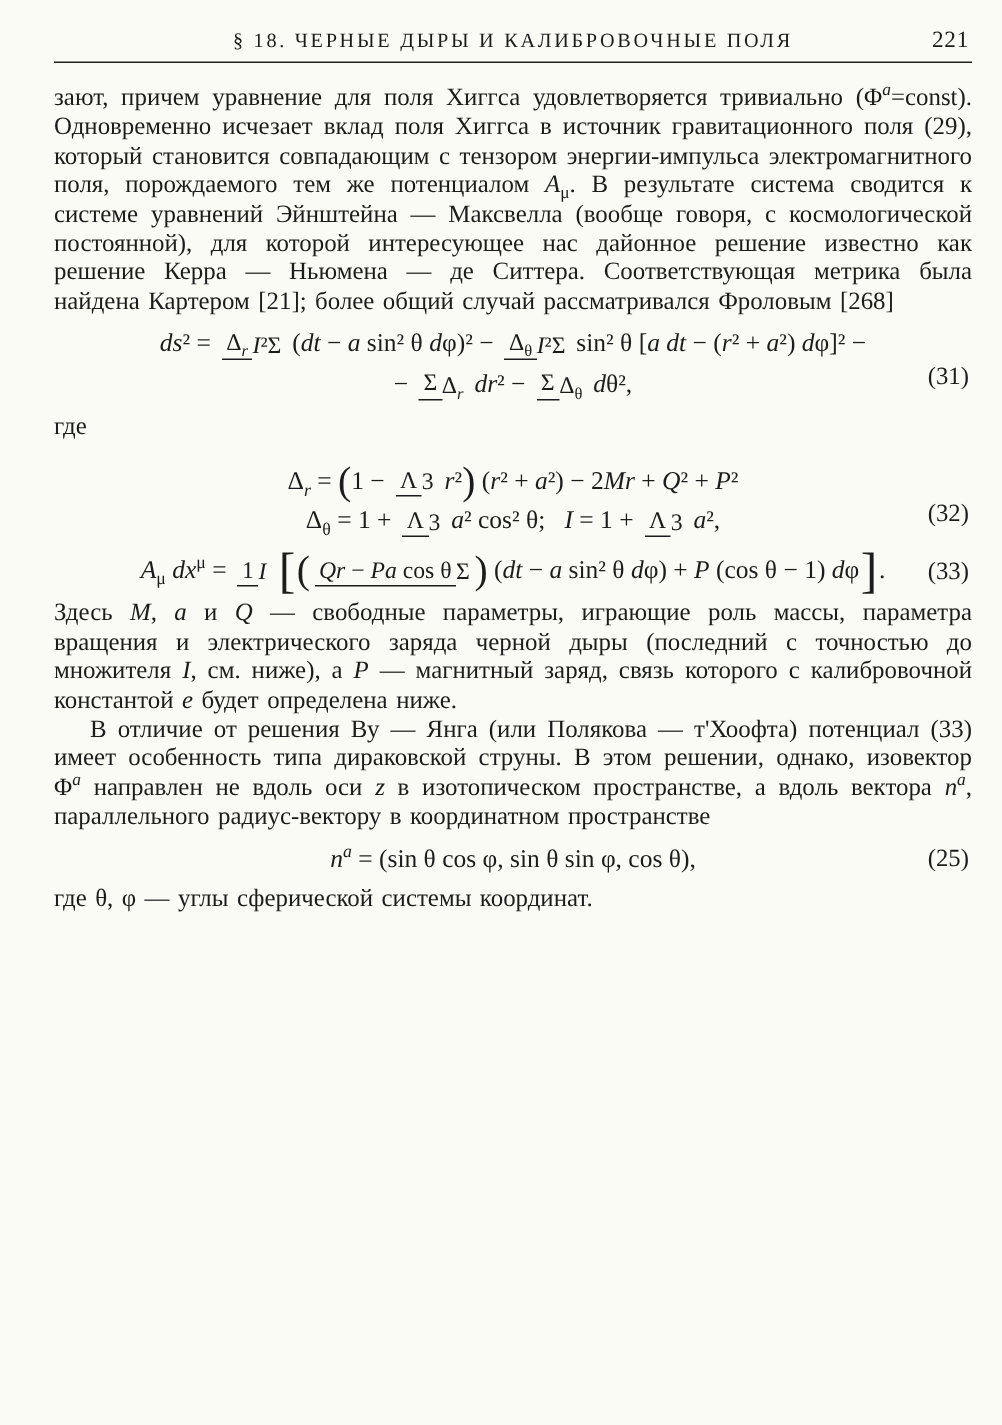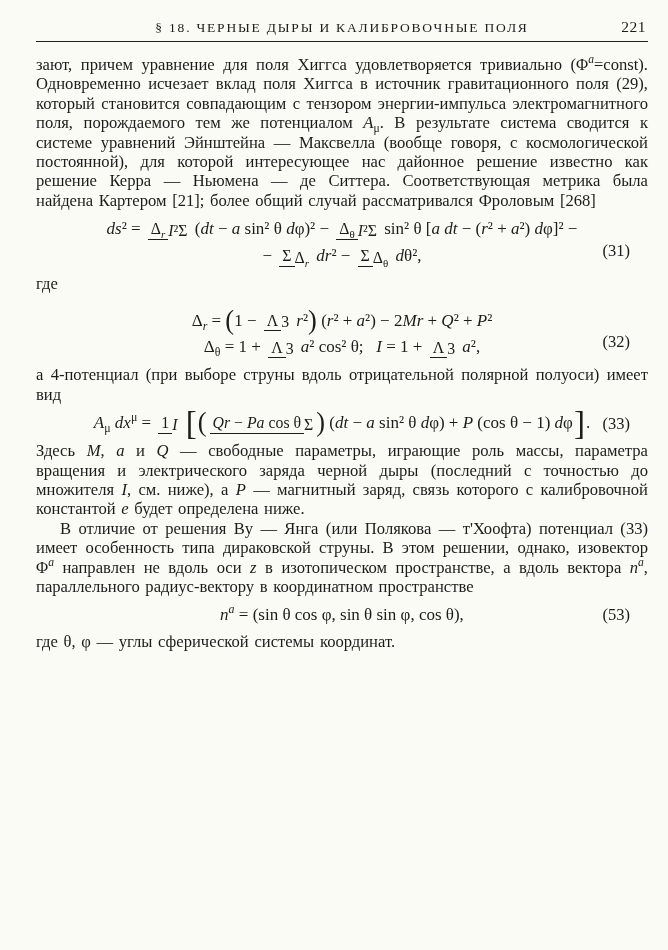--- a/index.html
+++ b/index.html
@@ -52,21 +52,21 @@
   sup, sub { font-size: 0.7em; line-height: 0; }
   
   .equation {
     position: relative;
     text-align: center;
     font-size: 17px;
     word-spacing: normal;
   }
   .eq-line { padding: 3px 0; }
   .eq-margin { margin: 6px 0 4px; }
-  .eq-number { position: absolute; right: 18px; font-size: 16.5px; }
+  .eq-number { position: absolute; right: 2px; font-size: 16.5px; }
   .eq-number.align-bottom { bottom: 10px; }
   .eq-number.align-center { top: 50%; transform: translateY(-50%); }
   .frac {
     display: inline-flex;
     flex-direction: row;
     align-items: center;
     vertical-align: middle;
     margin: 0 3px;
     line-height: 1.12;
     font-size: 0.93em;
@@ -122,39 +122,38 @@
       <div class="eq-line">Δ<sub>θ</sub> = 1 + <span class="frac">
             <span class="num">Λ</span>
             <span class="den">3</span>
           </span> <i>a</i>² cos² θ; &nbsp;&nbsp;<i>I</i> = 1 + <span class="frac">
             <span class="num">Λ</span>
             <span class="den">3</span>
           </span> <i>a</i>²,</div>
       <span class="eq-number align-bottom">(32)</span>
     </div>
 
-    <p class="para">а 4-потенциал (при выборе струны вдоль отрицательной полярной полуоси) имеет вид</p>
 
     <div class="equation eq-margin">
       <div class="eq-line"><i>A</i><sub>μ</sub> <i>dx</i><sup>μ</sup> = <span class="frac">
             <span class="num">1</span>
             <span class="den"><i>I</i></span>
           </span> <span class="bracket">[</span><span class="paren">(</span><span class="frac">
             <span class="num"><i>Qr</i> − <i>Pa</i> cos θ</span>
             <span class="den">Σ</span>
           </span><span class="paren">)</span> (<i>dt</i> − <i>a</i> sin² θ <i>d</i>φ) + <i>P</i> (cos θ − 1) <i>d</i>φ<span class="bracket">]</span>.</div>
       <span class="eq-number align-center">(33)</span>
     </div>
 
     <p class="para">Здесь <i>M</i>, <i>a</i> и <i>Q</i> — свободные параметры, играющие роль массы, параметра вращения и электрического заряда черной дыры (последний с точностью до множителя <i>I</i>, см. ниже), а <i>P</i> — магнитный заряд, связь которого с калибровочной константой <i>e</i> будет определена ниже.</p>
 
     <p class="para para-indent">В отличие от решения Ву — Янга (или Полякова — т'Хоофта) потенциал (33) имеет особенность типа дираковской струны. В этом решении, однако, изовектор Φ<sup><i>a</i></sup> направлен не вдоль оси <i>z</i> в изотопическом пространстве, а вдоль вектора <i>n<sup>a</sup></i>, параллельного радиус-вектору в координатном пространстве</p>
 
     <div class="equation eq-margin">
       <div class="eq-line"><i>n<sup>a</sup></i> = (sin θ cos φ,  sin θ sin φ,  cos θ),</div>
-      <span class="eq-number align-center">(53)</span>
+      <span class="eq-number align-center">(25)</span>
     </div>
 
     <p class="para">где θ, φ — углы сферической системы координат.</p>
 
 
   </main>
 </div>
 
 </body></html>

